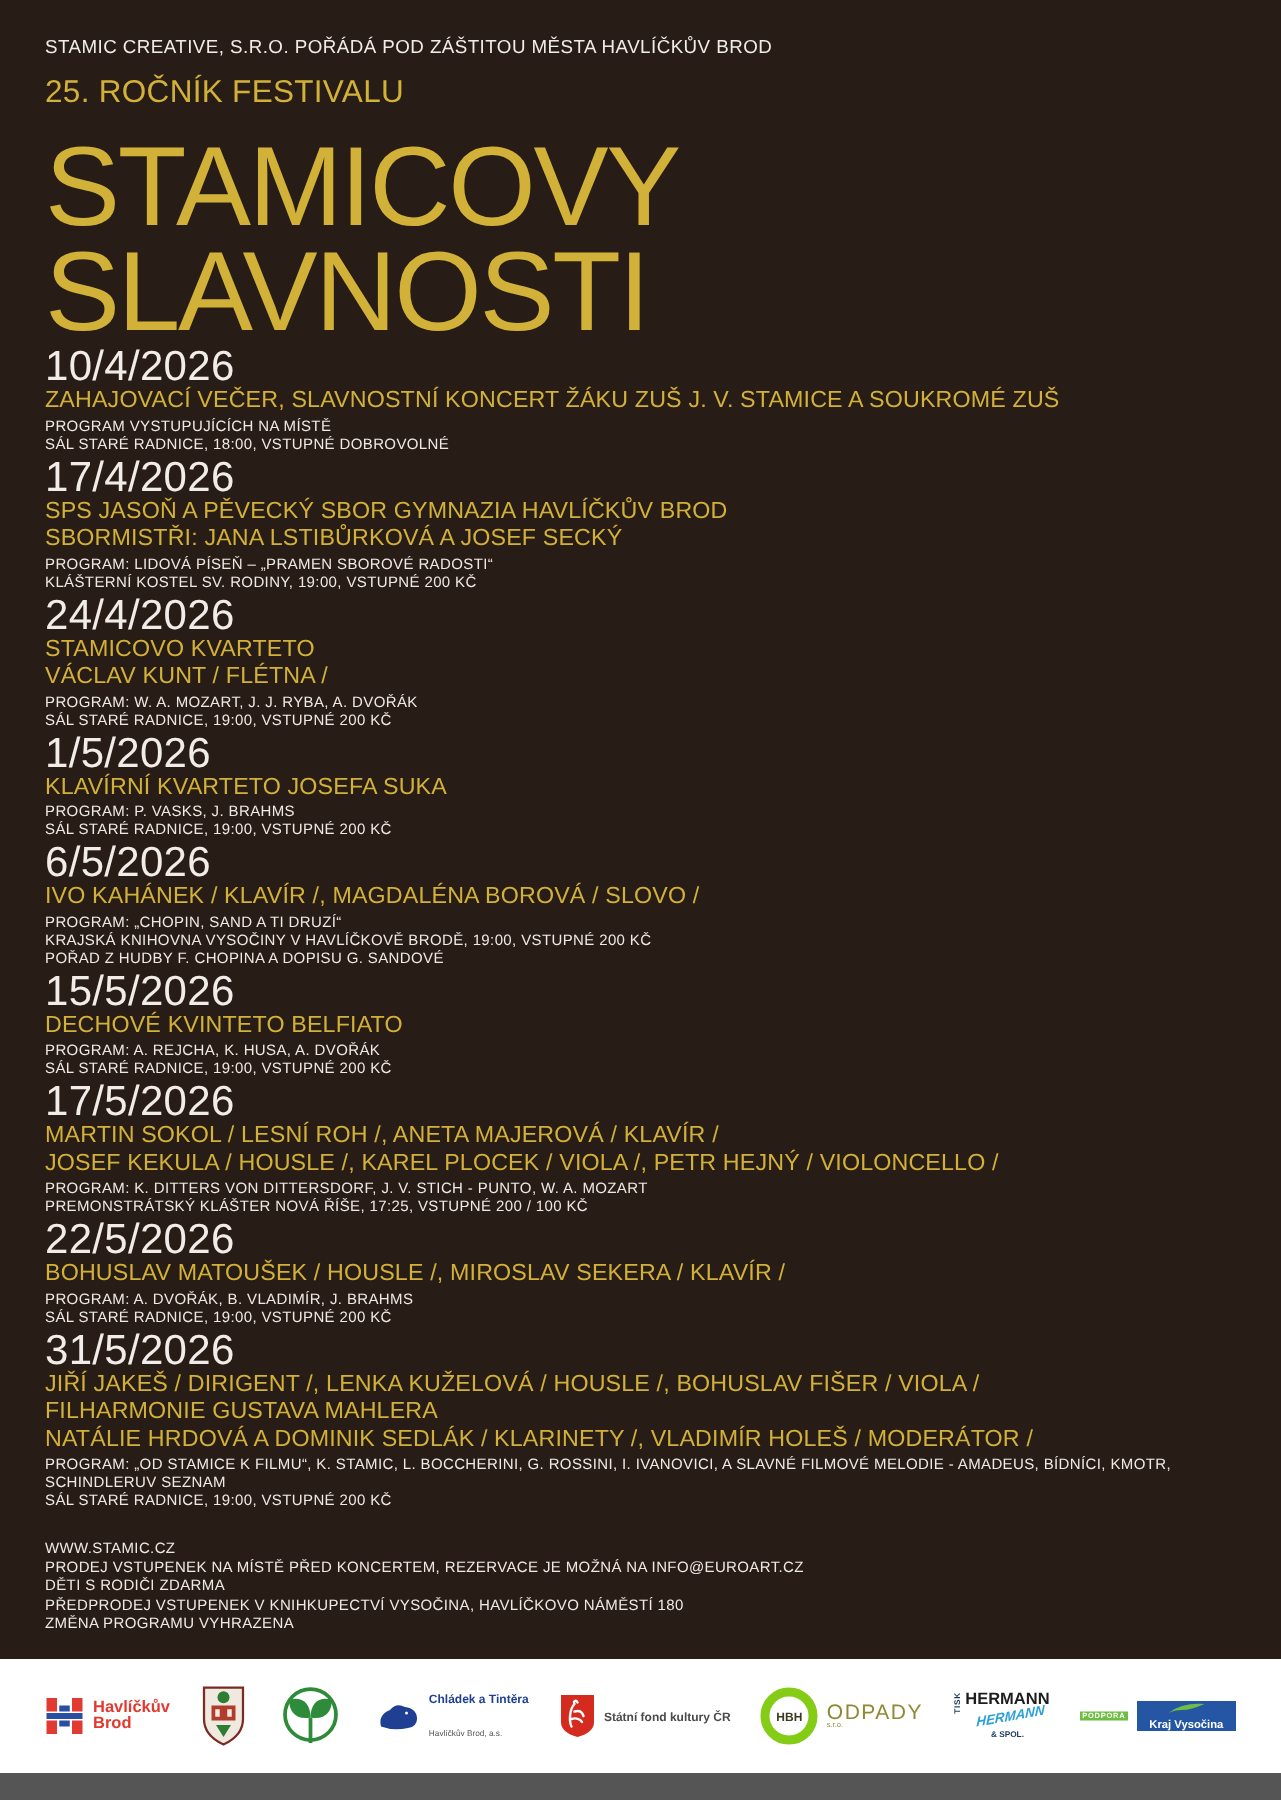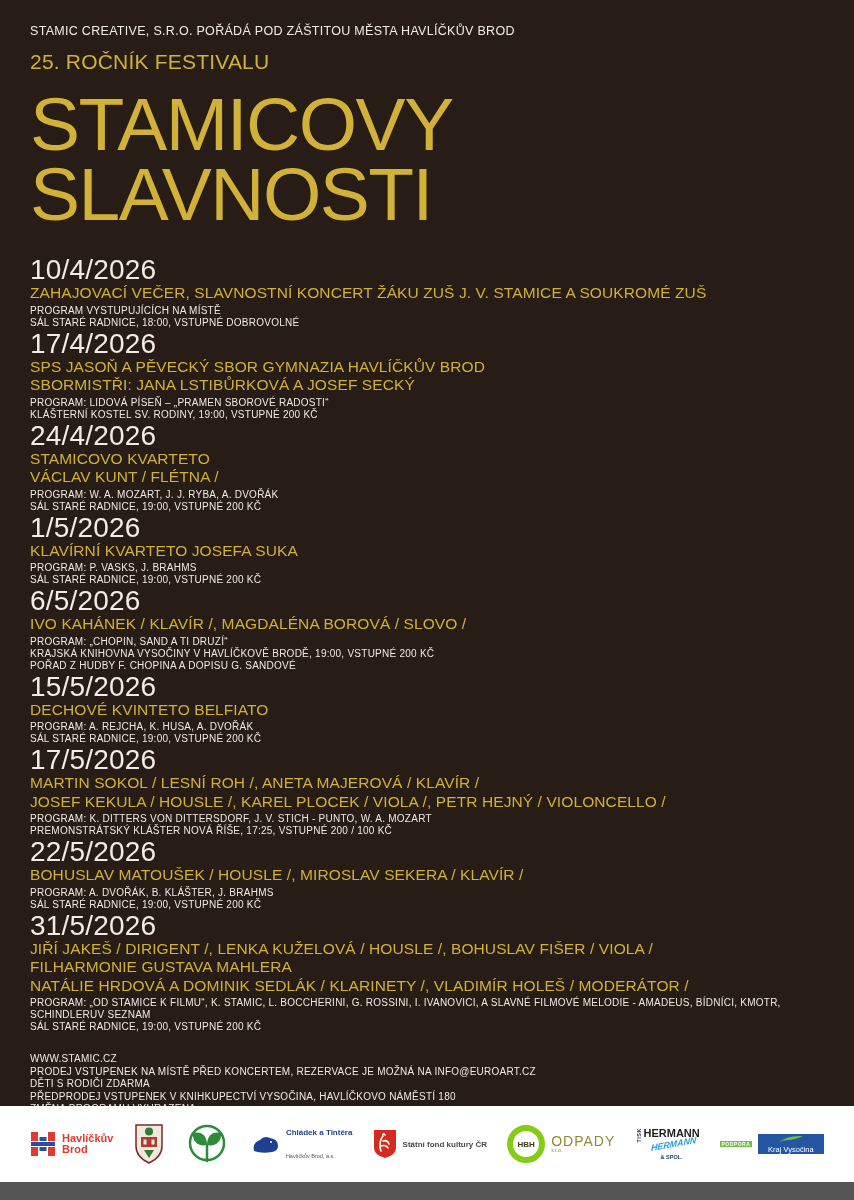--- a/index.html
+++ b/index.html
@@ -7,21 +7,21 @@
     position:relative; width:854px; height:1182px; margin:0 auto;
     background:#281c16; overflow:hidden;
     font-family:"Liberation Sans", sans-serif;
   }
   .content { position:absolute; top:0; left:0; right:0; padding:24px 30px 0 30px; }
 
   .organizer { color:#f1ece8; font-size:12.5px; line-height:14px; letter-spacing:.3px; }
   .edition   { color:#d2b138; font-size:21px; line-height:22px; margin-top:13px; letter-spacing:.2px; }
   .big-title { color:#d2b138; font-size:75px; line-height:70px; letter-spacing:-1.5px; margin-top:16px; font-weight:400; }
 
-  .events { margin-top:26px; }
+  .events { }
   .event  { margin:0; }
   .event-date   { color:#f1ece8; font-size:28px; line-height:29px; font-weight:400; margin:0; letter-spacing:.2px; }
   .event-title  { color:#d2b138; font-size:15.5px; line-height:18.5px; margin:0; letter-spacing:.1px; }
   .event-details{ margin:2px 0 0 0; }
   .event-detail { color:#efe9e4; font-size:10px; line-height:12px; margin:0; letter-spacing:.25px; }
 
   .footer { margin-top:20px; }
   .footer-line { color:#efe9e4; font-size:10px; line-height:12.5px; margin:0; letter-spacing:.25px; }
 
   .logo-strip {
@@ -50,21 +50,21 @@
   .hermann-tisk { writing-mode:vertical-rl; transform:rotate(180deg); font-size:5.5px; font-weight:700; color:#1a3a5c; letter-spacing:.5px; }
   .hermann-main { font-size:11px; font-weight:800; color:#1d1d1d; line-height:11px; }
   .hermann-italic { font-size:9px; font-style:italic; font-weight:700; color:#2a9fd8;
     transform:rotate(-10deg) skewX(-12deg); transform-origin:left center; margin-left:12px; line-height:10px; }
   .hermann-sub { font-size:5.5px; font-weight:700; color:#1a3a5c; margin-left:8px; }
 
   .kv { display:flex; height:36px; border-radius:4px; overflow:hidden; }
   .kv-green { background:#6fbe44; width:32px; display:flex; align-items:center; justify-content:center;
     color:#fff; font-size:5px; font-weight:700; letter-spacing:.5px; }
   .kv-blue { background:#2456a4; width:66px; display:flex; flex-direction:column; align-items:center; justify-content:center; gap:1px; }
-  .kv-label { color:#fff; font-size:7.5px; font-weight:400; }
+  .kv-label { color:#fff; font-size:7.5px; font-weight:700; }
 </style>
 </head>
 <body>
 
 <div class="poster">
   <div class="content">
 
     <div class="organizer">STAMIC CREATIVE, S.R.O. POŘÁDÁ POD ZÁŠTITOU MĚSTA HAVLÍČKŮV BROD</div>
     <div class="edition">25. ROČNÍK FESTIVALU</div>
     <div class="big-title">
@@ -138,21 +138,21 @@
         <div class="event-details">
           <p class="event-detail">PROGRAM: K. DITTERS VON DITTERSDORF, J. V. STICH - PUNTO, W. A. MOZART</p>
           <p class="event-detail">PREMONSTRÁTSKÝ KLÁŠTER NOVÁ ŘÍŠE, 17:25, VSTUPNÉ 200 / 100 KČ</p>
         </div>
       </section>
 
       <section class="event">
         <h2 class="event-date">22/5/2026</h2>
         <p class="event-title">BOHUSLAV MATOUŠEK / HOUSLE /, MIROSLAV SEKERA / KLAVÍR /</p>
         <div class="event-details">
-          <p class="event-detail">PROGRAM: A. DVOŘÁK, B. KLÁŠTER, J. BRAHMS</p>
+          <p class="event-detail">PROGRAM: A. DVOŘÁK, B. VLADIMÍR, J. BRAHMS</p>
           <p class="event-detail">SÁL STARÉ RADNICE, 19:00, VSTUPNÉ 200 KČ</p>
         </div>
       </section>
 
       <section class="event">
         <h2 class="event-date">31/5/2026</h2>
         <p class="event-title">JIŘÍ JAKEŠ / DIRIGENT /, LENKA KUŽELOVÁ / HOUSLE /, BOHUSLAV FIŠER / VIOLA /</p>
         <p class="event-title">FILHARMONIE GUSTAVA MAHLERA</p>
         <p class="event-title">NATÁLIE HRDOVÁ A DOMINIK SEDLÁK / KLARINETY /, VLADIMÍR HOLEŠ / MODERÁTOR /</p>
         <div class="event-details">

